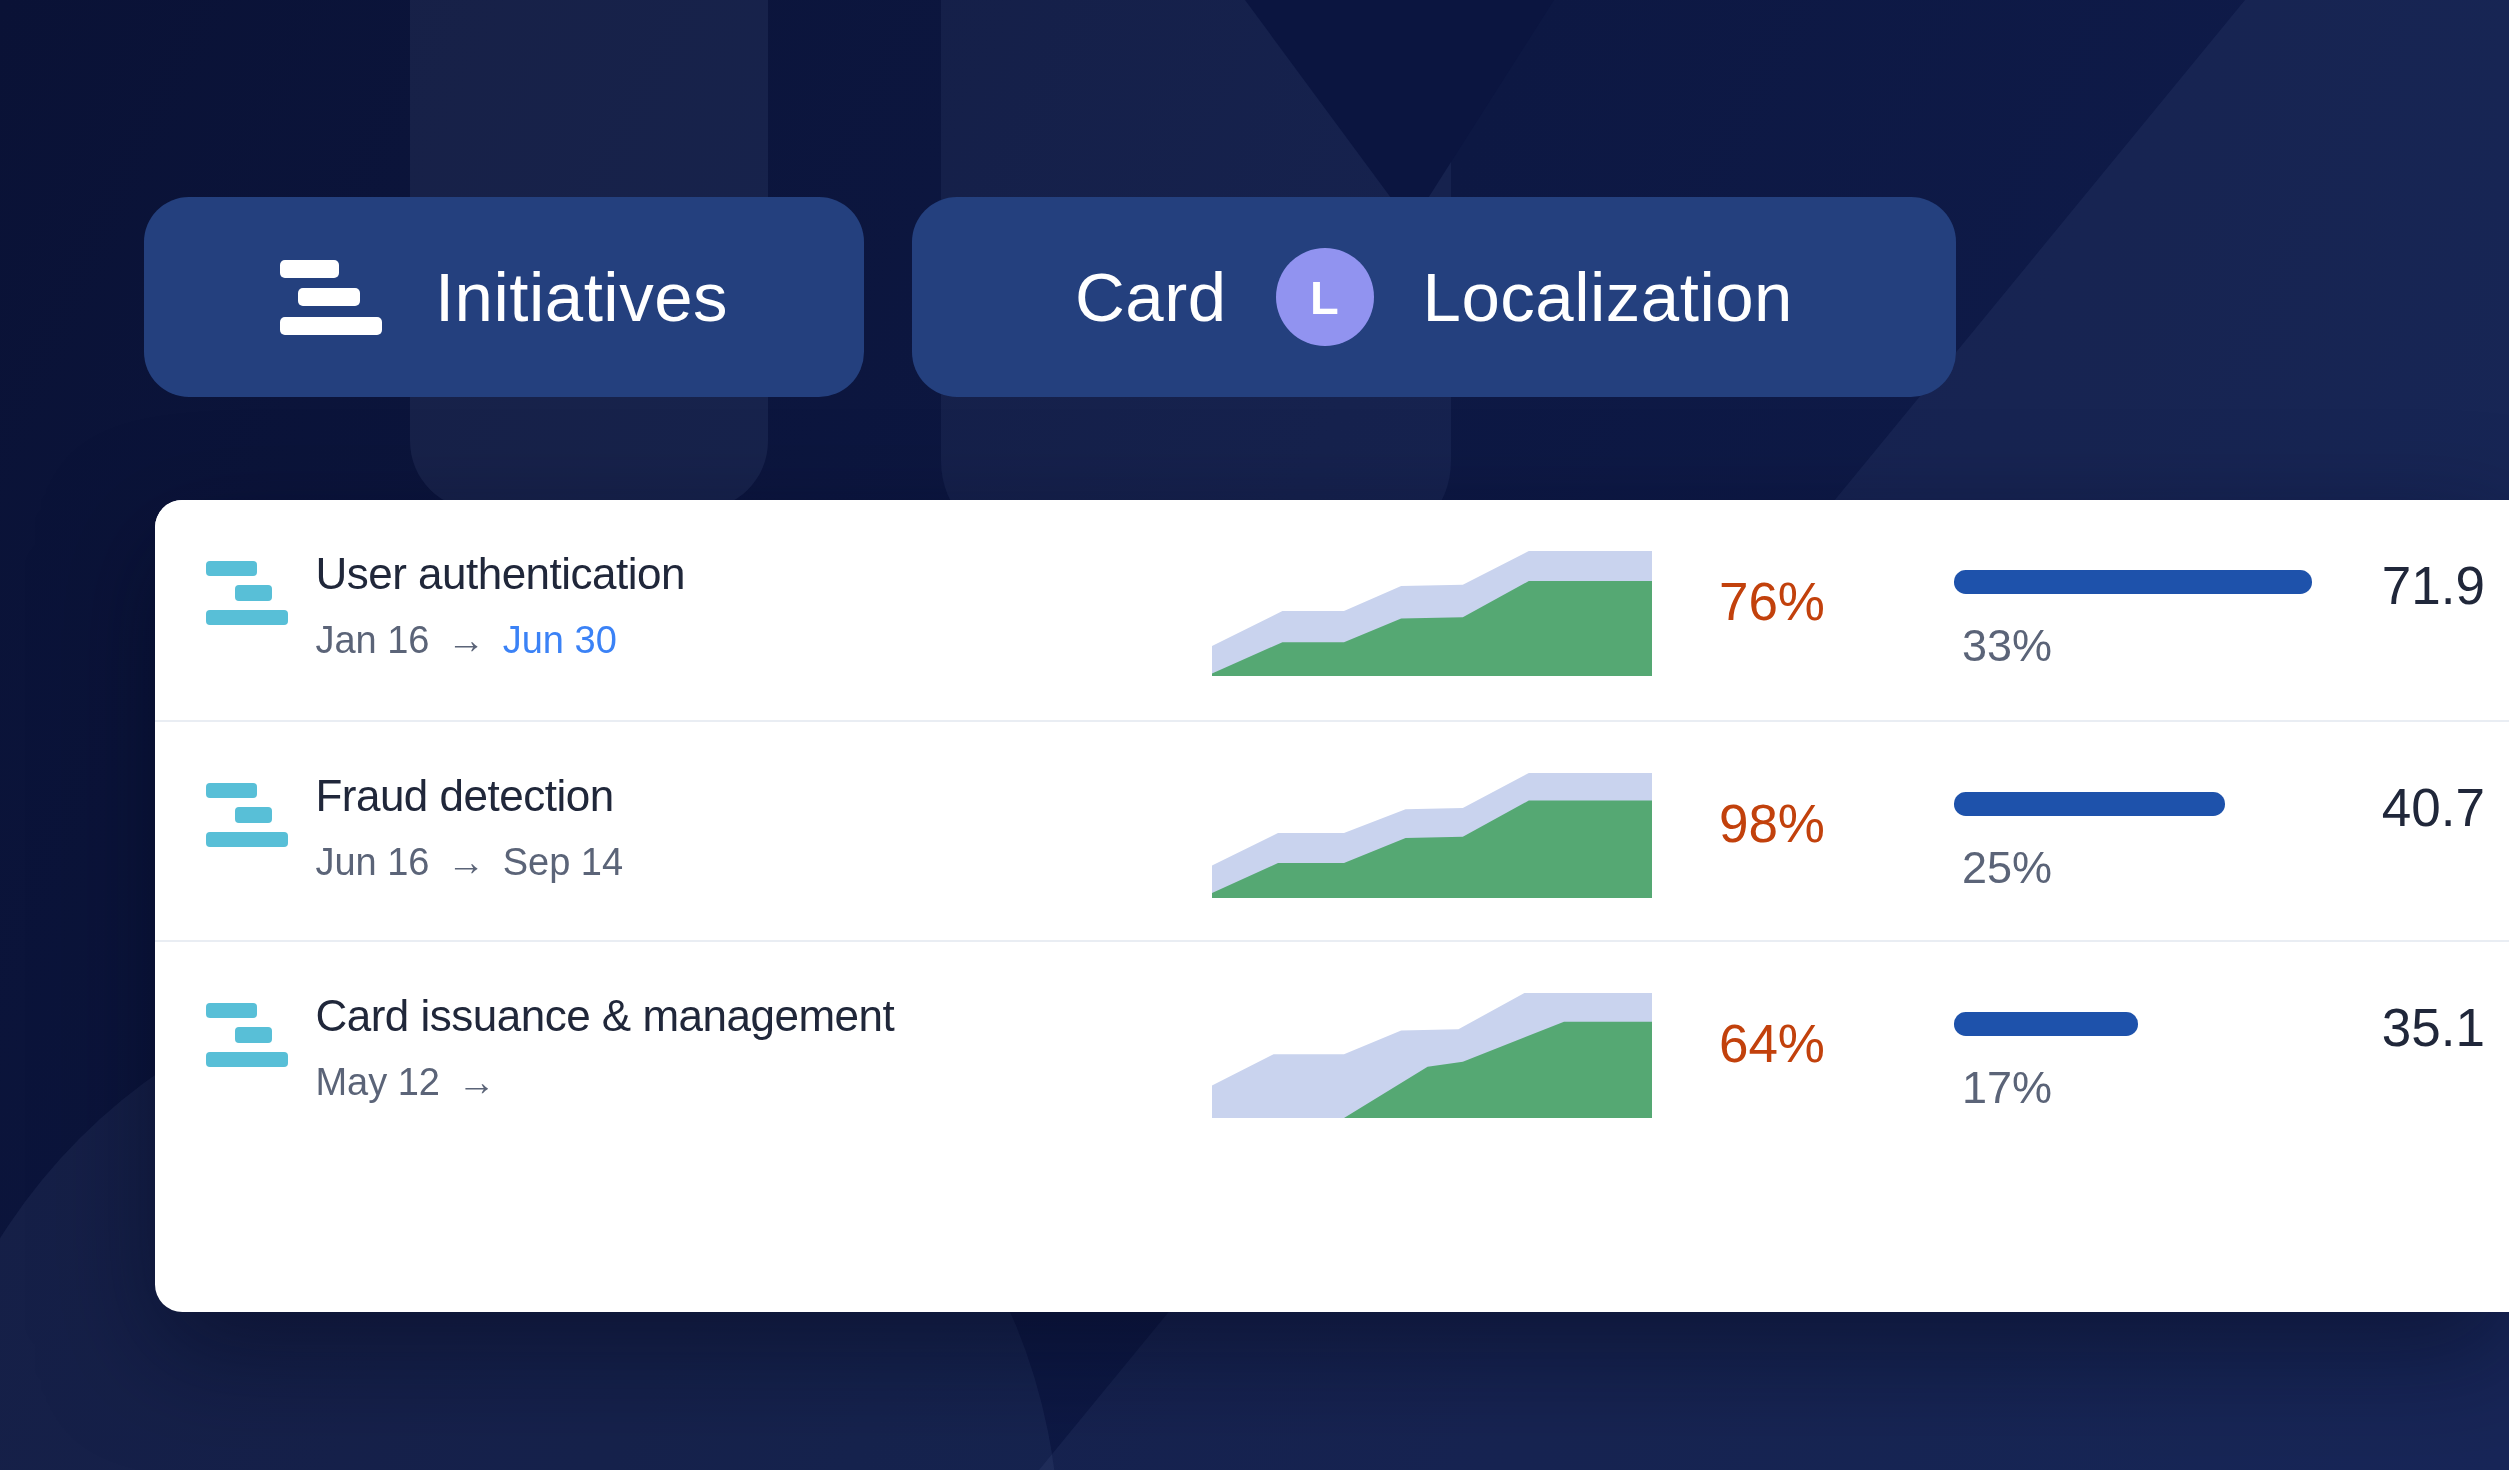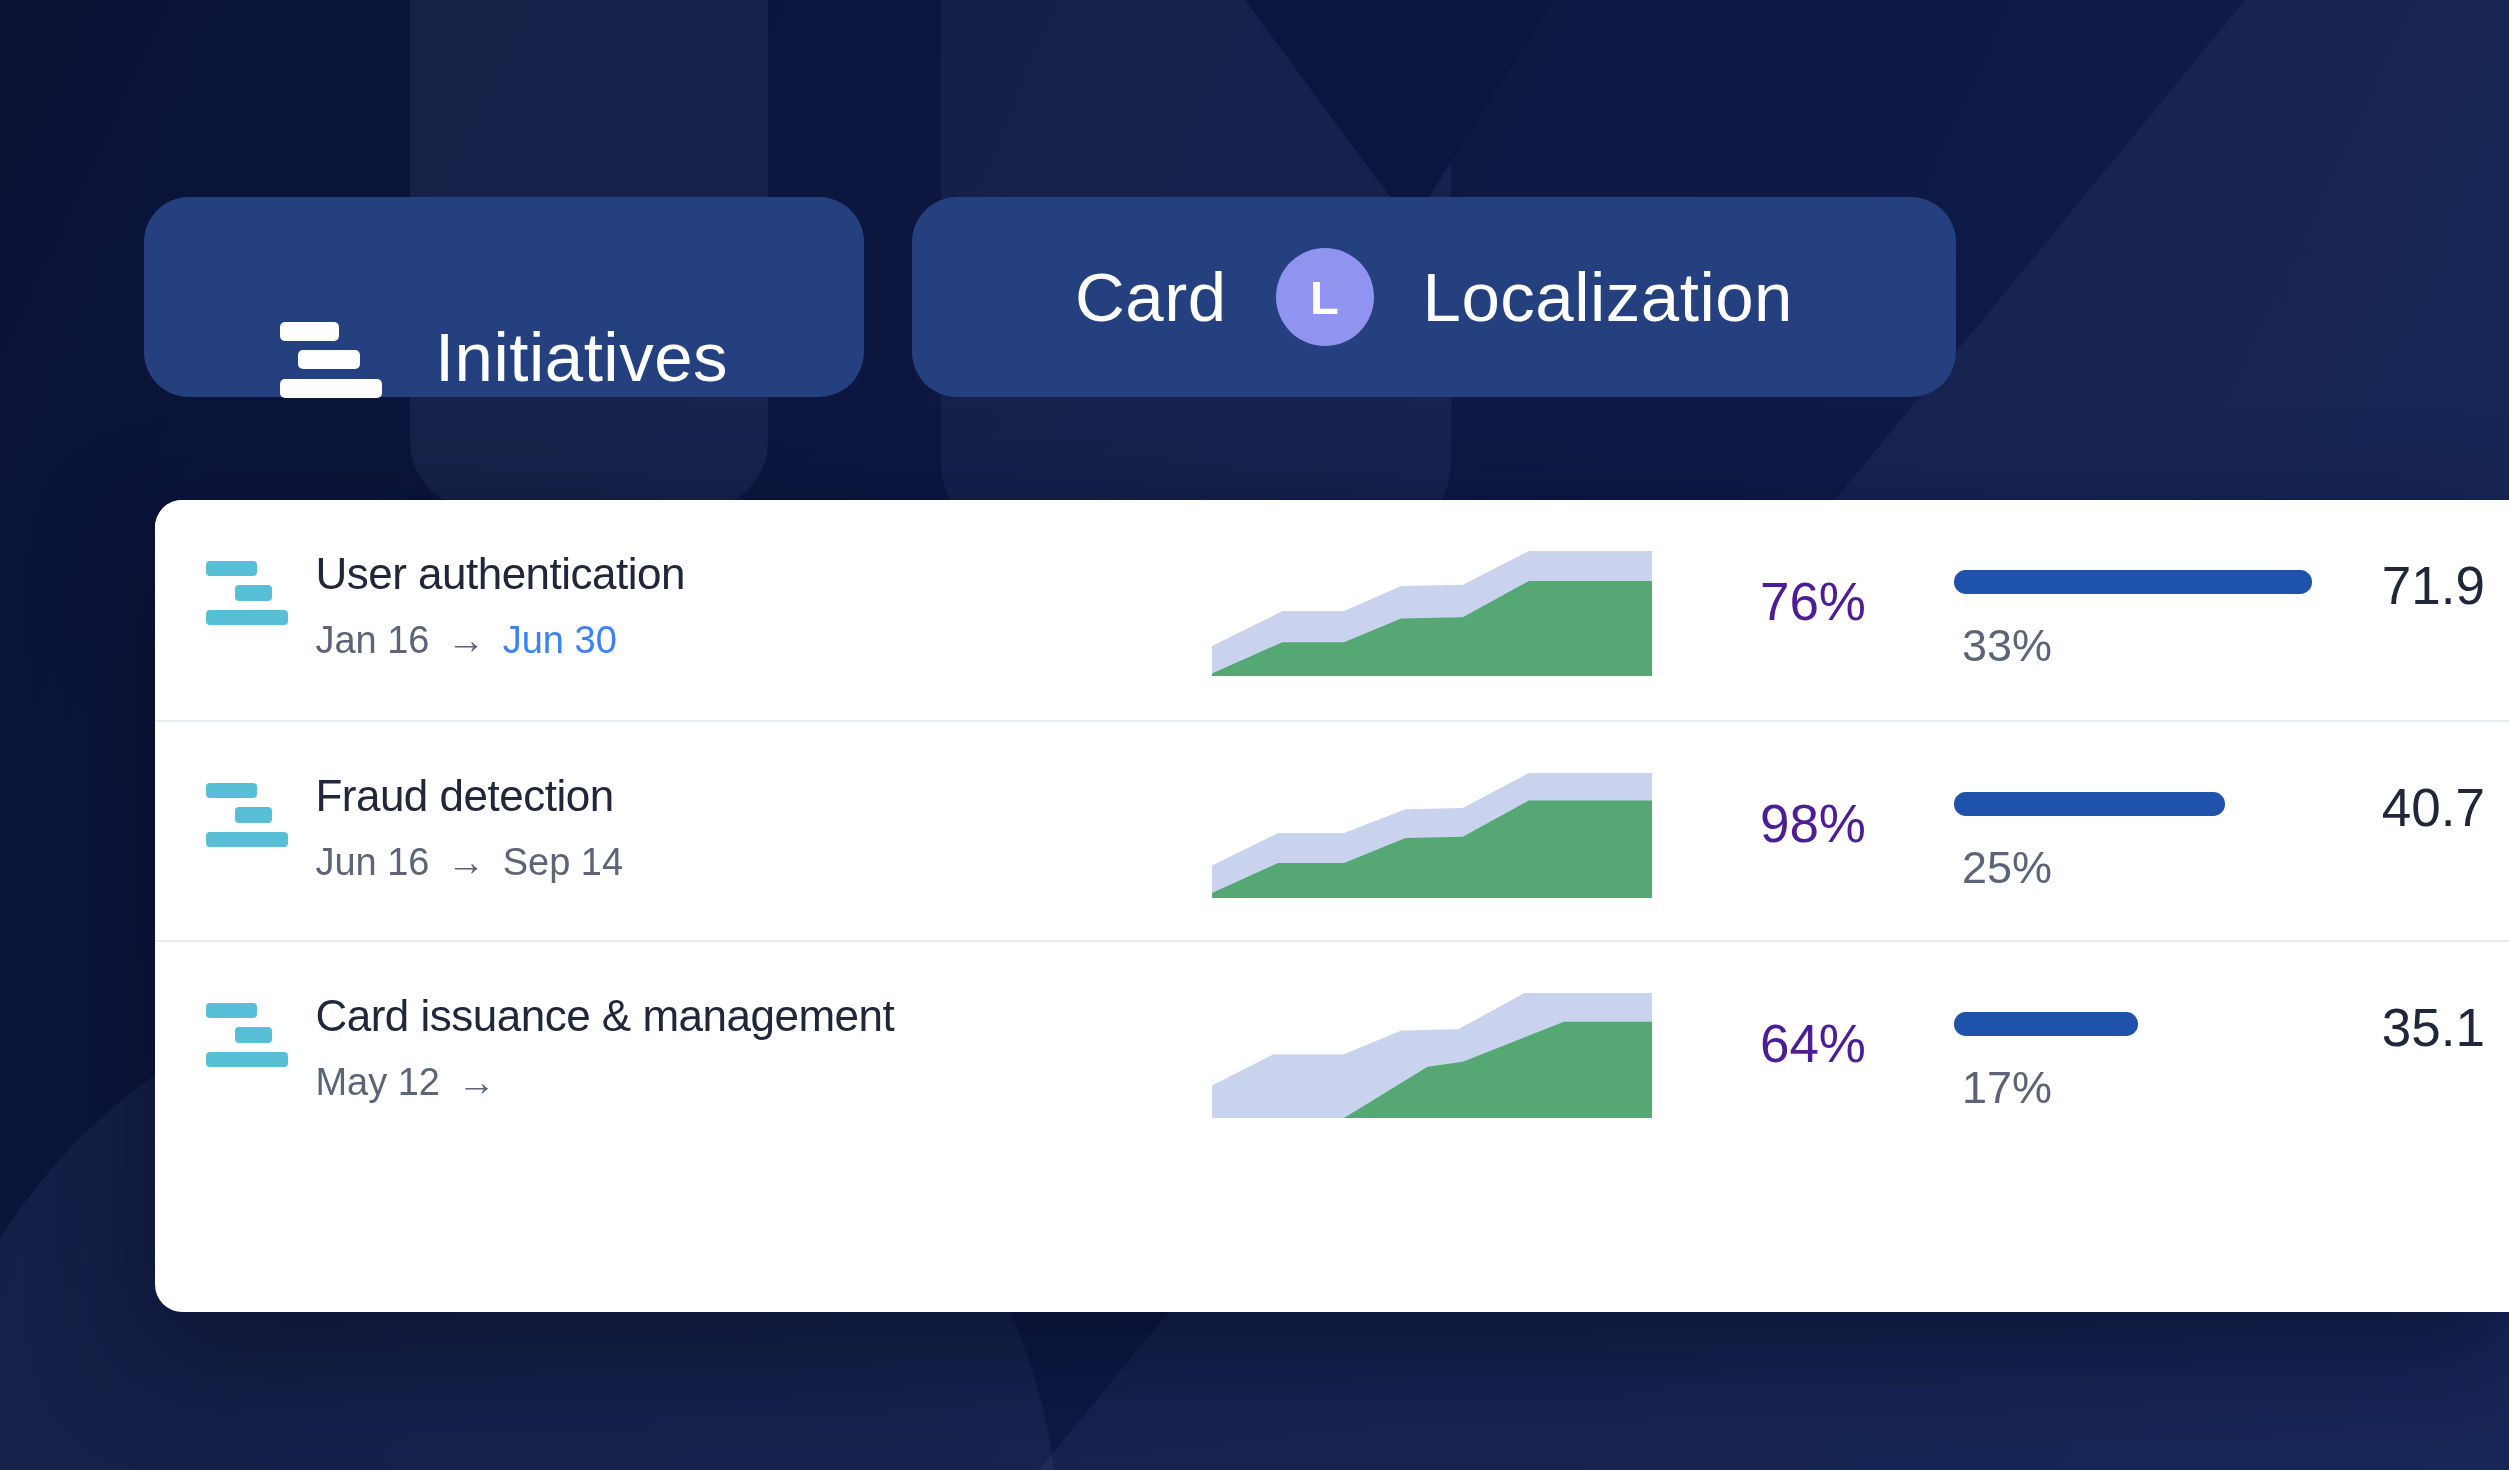--- a/index.html
+++ b/index.html
@@ -20,21 +20,21 @@
                background:#0b1540; }
   .wm-circle { left:-88px; top:970px; width:1147px; height:1147px; border-radius:50%; background:rgba(140,163,220,.08); }
 
   
   .pill {
     position:absolute; top:197px; height:200px; border-radius:45px;
     background:#24407e; color:#fff; display:flex; align-items:center; justify-content:center;
     font-size:69px; font-weight:500; letter-spacing:0.5px; cursor:pointer;
     box-sizing:border-box;
   }
-  .pill-a { left:144px; width:720px; gap:53px;align-items:flex-end; }
+  .pill-a { left:144px; width:720px; gap:53px; }
   .pill-b { left:912px; width:1044px; gap:49px; }
   .wicon { position:relative; width:102px; height:75px; flex:none; }
   .wicon i { position:absolute; left:0; background:#fff; height:18.6px; border-radius:4.9px; }
   .wicon i:nth-child(1){ top:0;    width:59px; }
   .wicon i:nth-child(2){ top:28px; left:17.6px; width:62px; }
   .wicon i:nth-child(3){ top:57px; width:102px; }
   .avatar {
     width:98px; height:98px; border-radius:50%; background:#9193f0; color:#fff;
     font-size:47px; font-weight:700; display:flex; align-items:center; justify-content:center; flex:none;
   }
@@ -65,21 +65,21 @@
   .ticon { position:relative; width:82px; height:65px; margin-top:17.6px; flex:none; }
   .ticon i { position:absolute; left:0; background:#58bfd7; height:15.7px; border-radius:3.9px; }
   .ticon i:nth-child(1){ top:0;    width:51px; }
   .ticon i:nth-child(2){ top:24.5px; left:29px; width:37px; }
   .ticon i:nth-child(3){ top:49px; width:82px; }
   .tname  { font-size:44px; line-height:61px; color:#20273a; font-weight:500; letter-spacing:-0.5px; }
   .tdates { margin-top:7.8px; font-size:38px; line-height:57px; color:#5b6478; display:flex; gap:17.6px; }
   .tdates .overdue { color:#3b82f6; }
 
   .spark { position:absolute; left:1057px; top:51px; width:440px; height:125px; }
-  .cval  { position:absolute; left:1417px; top:71px; width:294px; text-align:right; font-size:53px; color:#4c1d95; font-weight:500; }
+  .cval  { position:absolute; left:1376px; top:71px; width:294px; text-align:right; font-size:53px; color:#c2410c; font-weight:500; }
   .ebar  { position:absolute; left:1799px; top:70px; height:23.5px; }
   .ebar i{ display:block; height:23.5px; border-radius:11.8px; background:#1e52ab; }
   .epct  { position:absolute; left:1799px; top:120px; font-size:45px; color:#5b6478;margin-left:8px; }
   .eval  { position:absolute; left:2036px; top:55px; width:294px; text-align:right; font-size:53px; color:#20273a; font-weight:500; }
 </style>
 </head>
 <body>
 
 <div class="stage">
 

